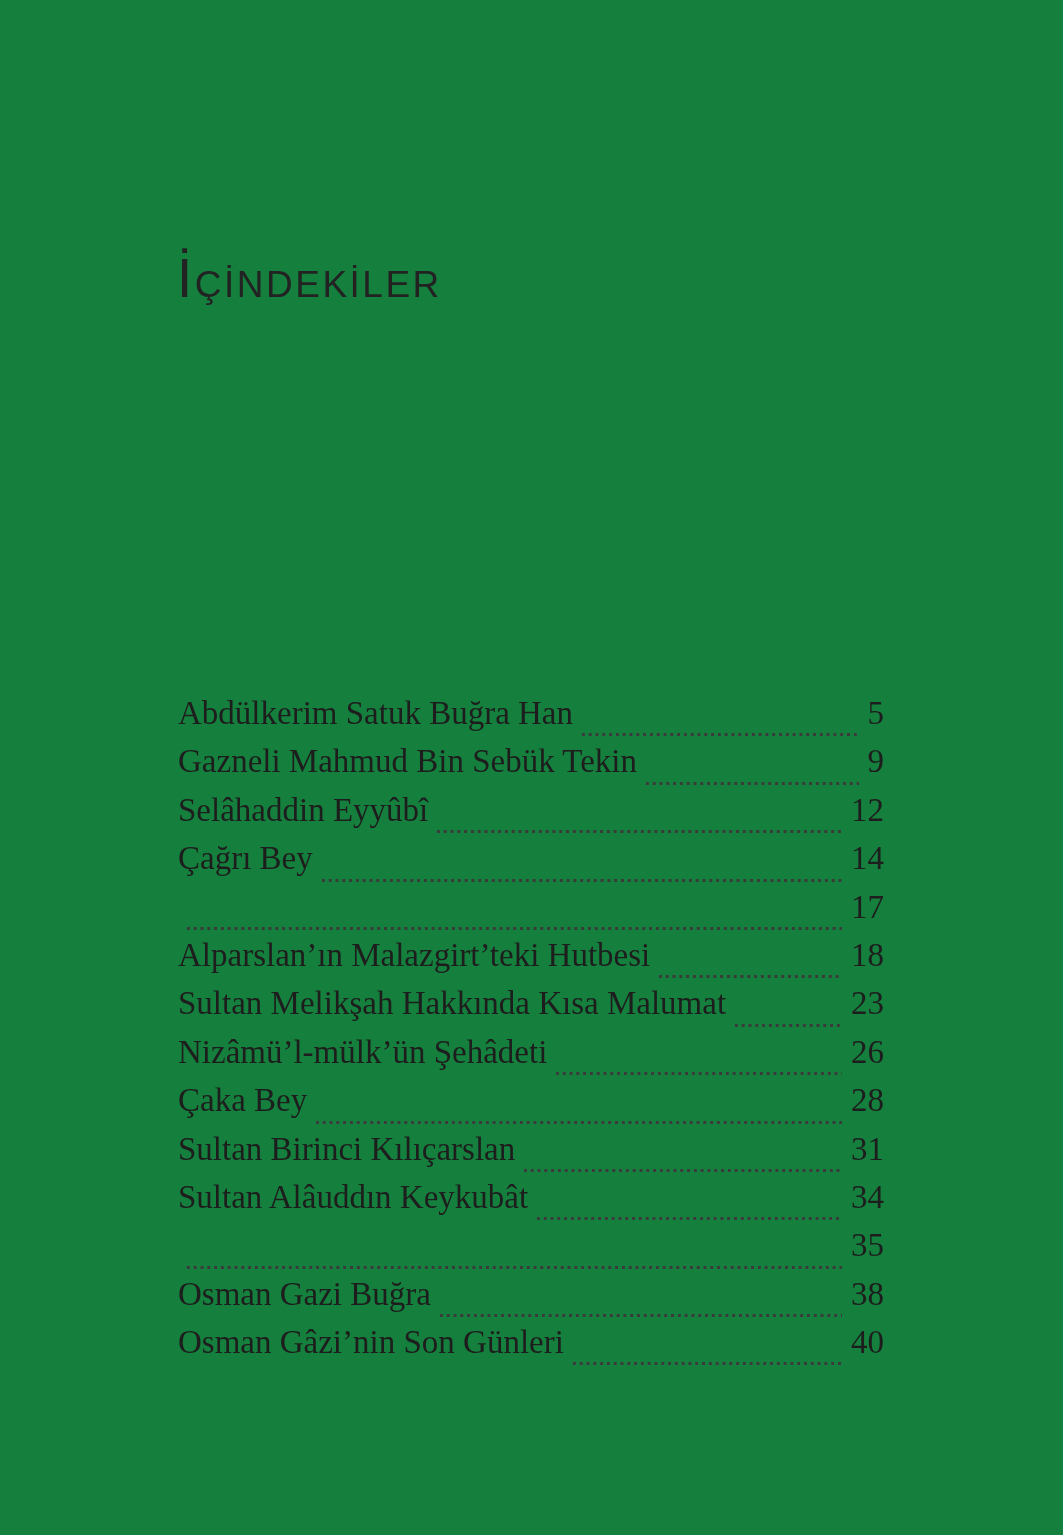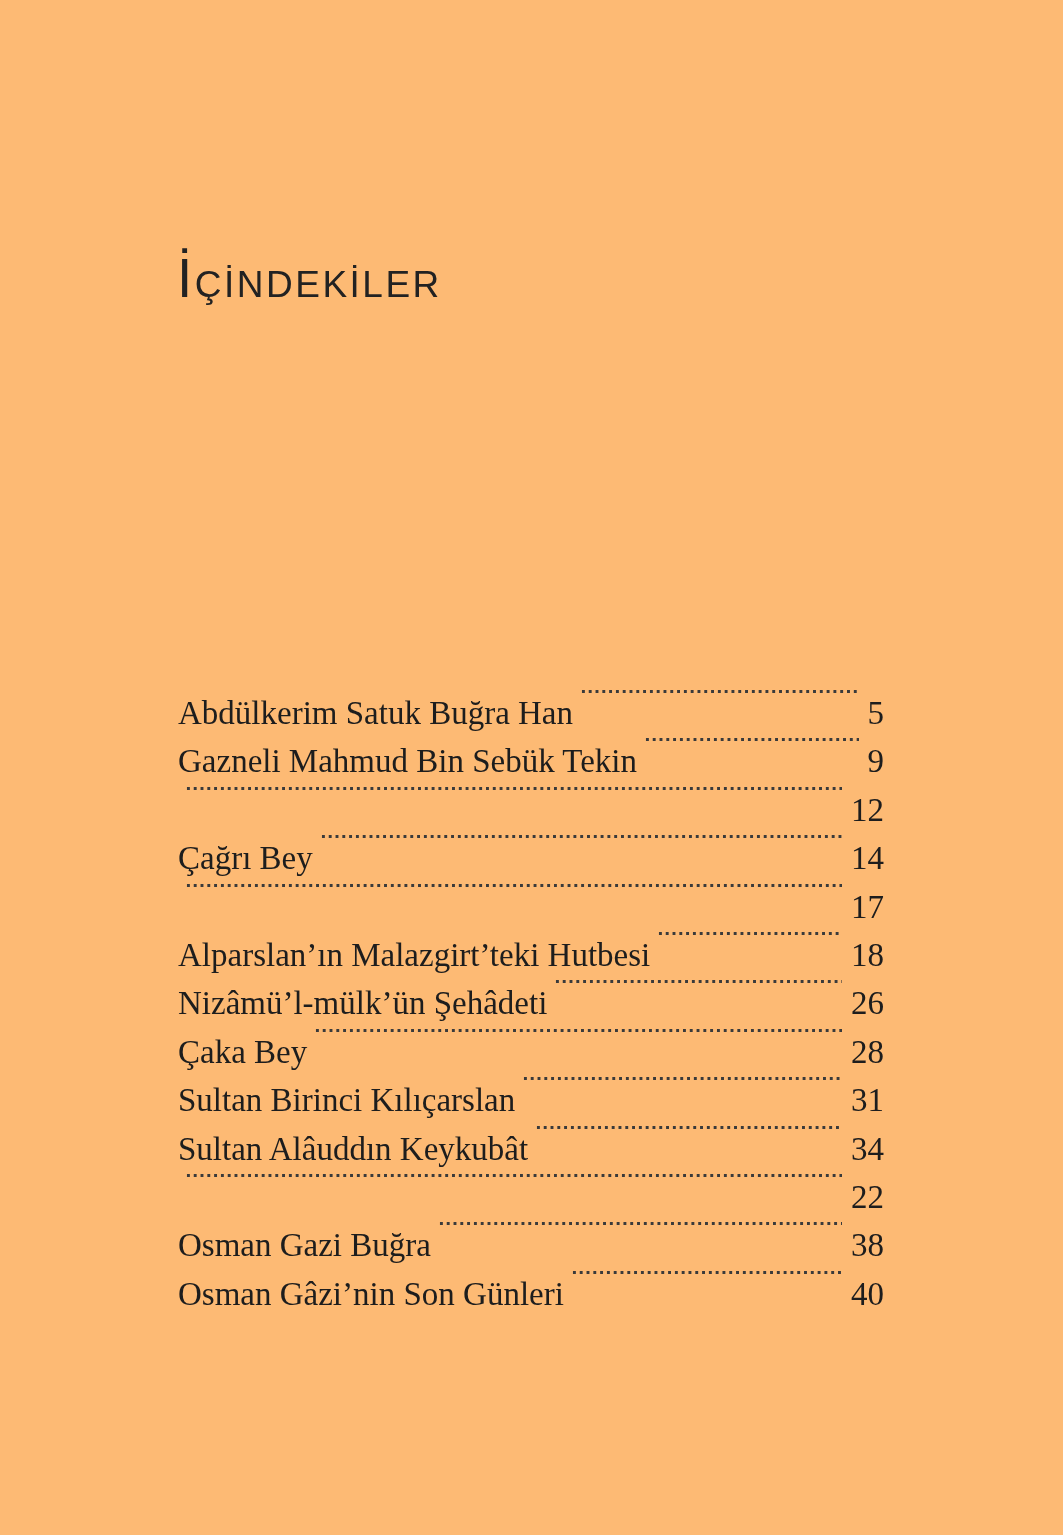--- a/index.html
+++ b/index.html
@@ -4,21 +4,21 @@
 <style>
   html, body {
     margin: 0;
     padding: 0;
     background: #ffffff;
   }
   .page {
     position: relative;
     width: 1063px;
     height: 1535px;
-    background: #fdba74;
+    background: #15803d;
     overflow: hidden;
     font-family: "Liberation Serif", serif;
     color: #1d1d1d;
   }
   .title {
     position: absolute;
     left: 177px;
     top: 226px;
     line-height: 1;
     font-family: "Liberation Sans", sans-serif;
@@ -31,21 +31,21 @@
     font-size: 55px;
   }
   .toc {
     position: absolute;
     left: 178px;
     top: 689px;
     width: 706px;
   }
   .row {
     display: flex;
-    align-items: flex-start;
+    align-items: flex-end;
     height: 48.4px;
     font-size: 33px;
     line-height: 48.4px;
     white-space: nowrap;
   }
   .row .label {
     flex: 0 0 auto;
     color: #1d1d1d;
   }
   .row .leader {
@@ -76,20 +76,21 @@
     <span class="pagenum">5</span>
   </div>
 
   <div class="row">
     <span class="label">Gazneli Mahmud Bin Sebük Tekin</span>
     <span class="leader"></span>
     <span class="pagenum">9</span>
   </div>
 
   <div class="row">
+    <span class="label">Selâhaddin Eyyûbî</span>
     <span class="leader"></span>
     <span class="pagenum">12</span>
   </div>
 
   <div class="row">
     <span class="label">Çağrı Bey</span>
     <span class="leader"></span>
     <span class="pagenum">14</span>
   </div>
 
@@ -97,20 +98,25 @@
     <span class="leader"></span>
     <span class="pagenum">17</span>
   </div>
 
   <div class="row">
     <span class="label">Alparslan’ın Malazgirt’teki Hutbesi</span>
     <span class="leader"></span>
     <span class="pagenum">18</span>
   </div>
 
+  <div class="row">
+    <span class="label">Sultan Melikşah Hakkında Kısa Malumat</span>
+    <span class="leader"></span>
+    <span class="pagenum">23</span>
+  </div>
 
   <div class="row">
     <span class="label">Nizâmü’l-mülk’ün Şehâdeti</span>
     <span class="leader"></span>
     <span class="pagenum">26</span>
   </div>
 
   <div class="row">
     <span class="label">Çaka Bey</span>
     <span class="leader"></span>
@@ -125,21 +131,21 @@
 
 
   <div class="row">
     <span class="label">Sultan Alâuddın Keykubât</span>
     <span class="leader"></span>
     <span class="pagenum">34</span>
   </div>
 
   <div class="row">
     <span class="leader"></span>
-    <span class="pagenum">22</span>
+    <span class="pagenum">35</span>
   </div>
 
   <div class="row">
     <span class="label">Osman Gazi Buğra</span>
     <span class="leader"></span>
     <span class="pagenum">38</span>
   </div>
 
   <div class="row">
     <span class="label">Osman Gâzi’nin Son Günleri</span>

